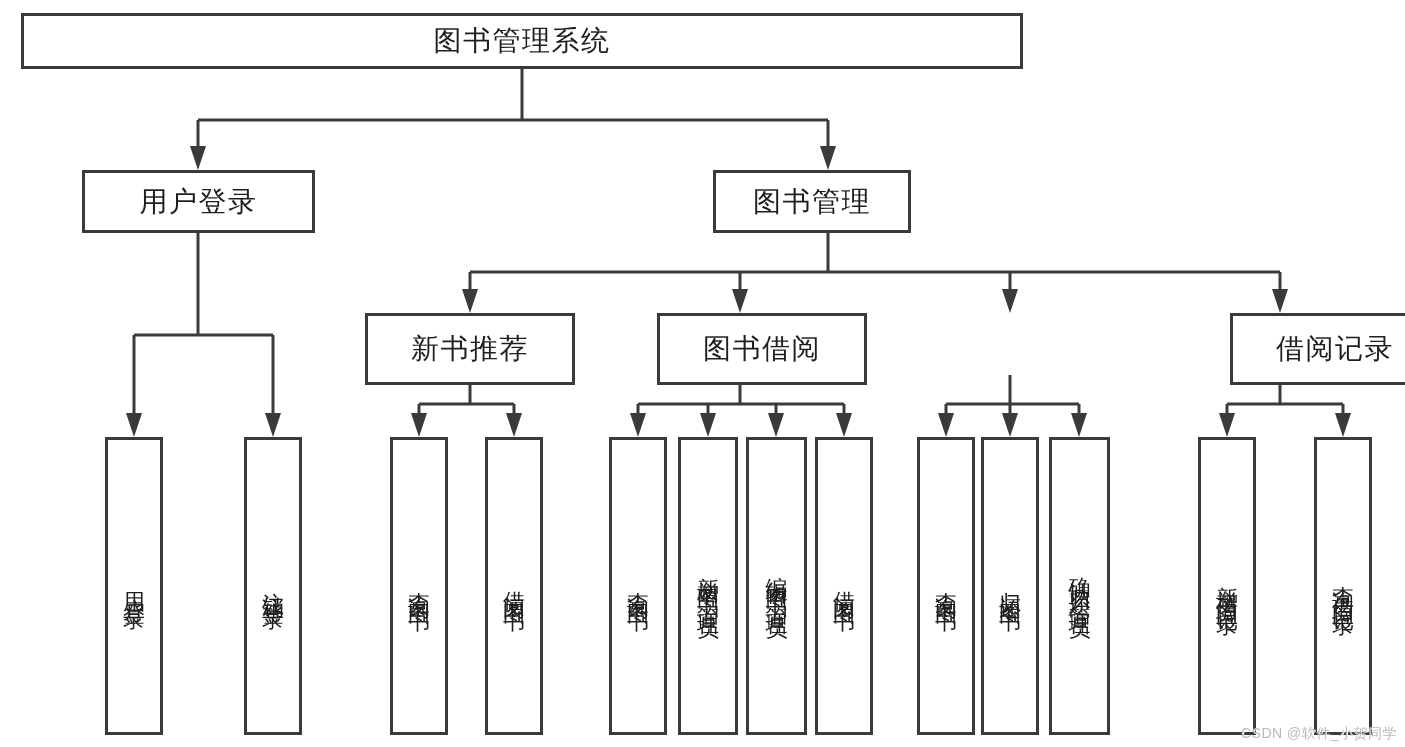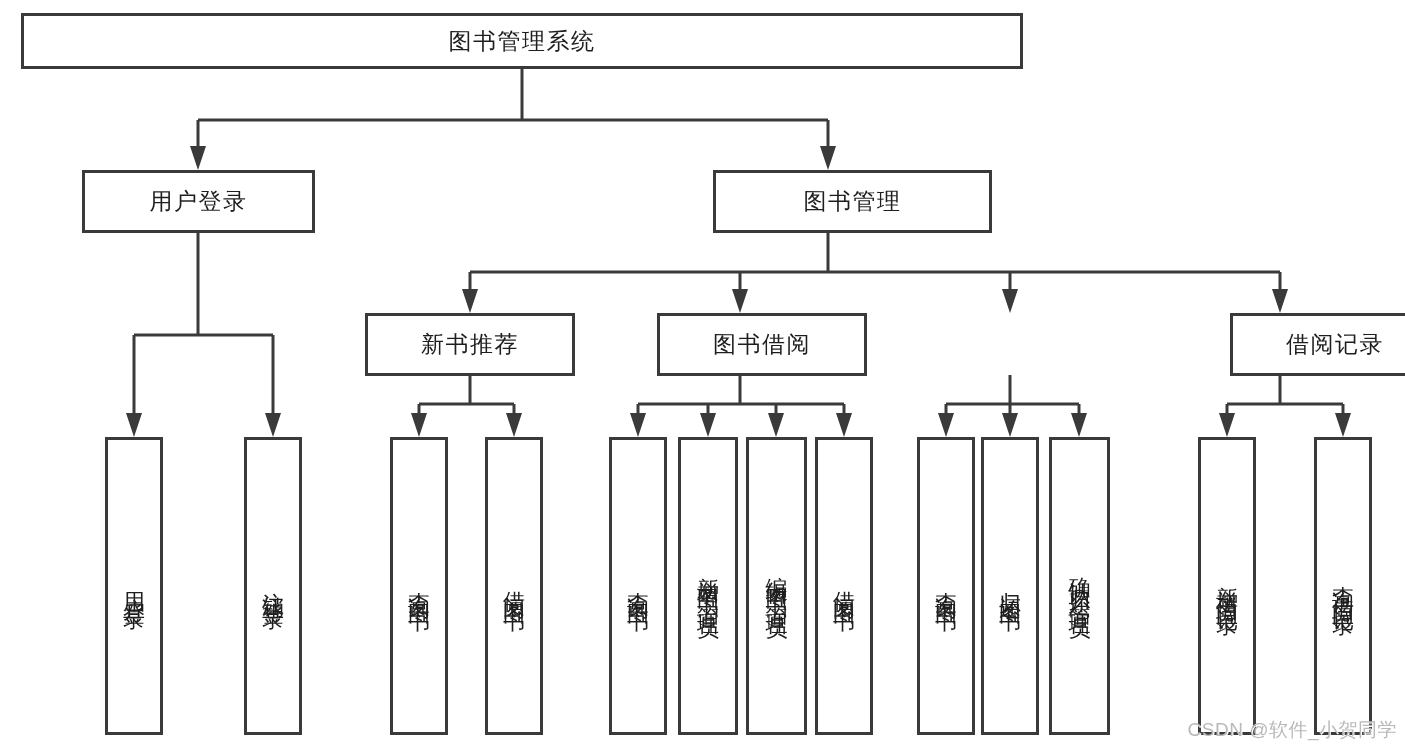--- a/index.html
+++ b/index.html
@@ -26,39 +26,39 @@
     position: absolute;
     box-sizing: border-box;
     border: 3px solid #3a3a3a;
     background: #ffffff;
     display: flex;
     align-items: center;
     justify-content: center;
     color: #1e1e1e;
   }
   .hbox {
-    font-size: 23px;
+    font-size: 28px;
     letter-spacing: 1.5px;
     white-space: nowrap;
   }
   .vbox {
     font-size: 22px;
     line-height: 1;
   }
   .vbox .vtext {
     writing-mode: vertical-rl;
     text-orientation: mixed;
     letter-spacing: 6px;
     white-space: nowrap;
   }
   
   .n-root        { left: 21px;   top: 13px;  width: 1002px; height: 56px; }
   .n-user-login  { left: 82px;   top: 170px; width: 233px;  height: 63px; }
-  .n-book-mgmt   { left: 713px;  top: 170px; width: 279px;  height: 63px; }
-  .n-l3          { top: 313px;   width: 210px; height: 63px; }
+  .n-book-mgmt   { left: 713px;  top: 170px; width: 198px;  height: 63px; }
+  .n-l3          { top: 313px;   width: 210px; height: 72px; }
   .n-new-book    { left: 365px; }
   .n-book-borrow { left: 635px; margin-left: 22px; }
   .n-cur-borrow  { left: 905px; }
   .n-borrow-rec  { left: 1230px; }
   .leaf          { top: 437px; width: 58px; height: 298px; }
   .lf-1a { left: 105px; }
   .lf-1b { left: 244px; }
   .lf-2a { left: 390px; }
   .lf-2b { left: 485px; }
   .lf-3a { left: 609px; }
@@ -67,21 +67,21 @@
   .lf-3d { left: 815px; }
   .lf-4a { left: 917px; }
   .lf-4b { left: 981px; }
   .lf-4c { left: 1049px; width: 61px; }
   .lf-5a { left: 1198px; }
   .lf-5b { left: 1314px; }
   .watermark {
     position: absolute;
     right: 8px;
     bottom: 4px;
-    font-size: 19px;
+    font-size: 14px;
     color: #b9b9b9;
     letter-spacing: 0.5px;
     text-shadow: 1px 1px 0 #ffffff;
     white-space: nowrap;
   }
 </style>
 </head>
 <body>
 
 <div class="canvas">

